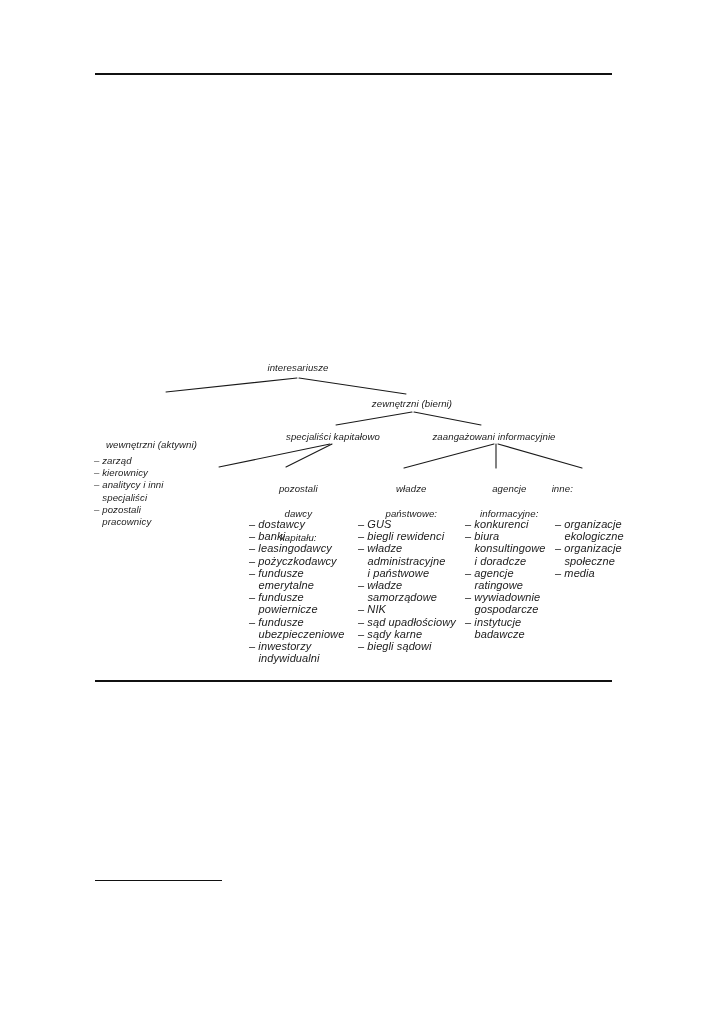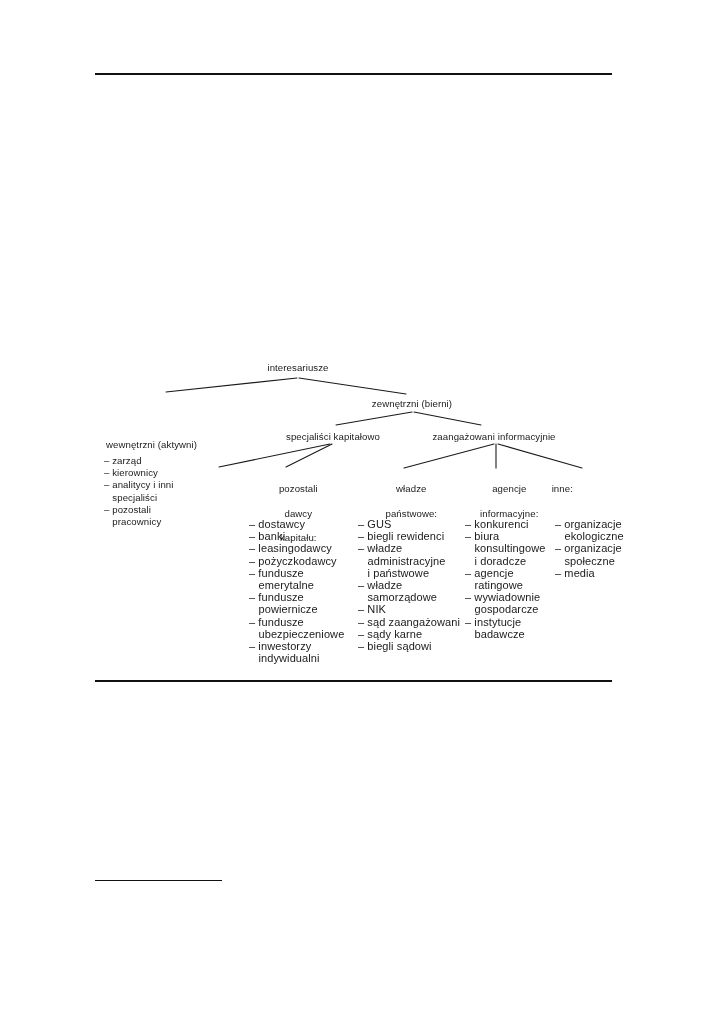--- a/index.html
+++ b/index.html
@@ -8,20 +8,21 @@
     background: #ffffff;
   }
   .page {
     position: relative;
     width: 710px;
     height: 1020px;
     background: #ffffff;
     overflow: hidden;
     font-family: "Liberation Sans", sans-serif;
     color: #1a1a1a;
+    font-style: italic;
   }
   .rule {
     position: absolute;
     background: #111111;
   }
   #rule-top   { left: 95px;  top: 73px;  width: 517px; height: 1.6px; }
   #rule-bot   { left: 95px;  top: 680px; width: 517px; height: 1.6px; }
   #rule-note  { left: 95px;  top: 880px; width: 127px; height: 1.4px; }
 
   .figure {
@@ -96,21 +97,21 @@
     <div class="node center" style="left:298px; top:362px;">interesariusze</div>
 
     <div class="node left" style="left:106px; top:398px;margin-top:41px;">wewnętrzni (aktywni)</div>
 
     <div class="node center" style="left:412px; top:398px;">zewnętrzni (bierni)</div>
 
     <div class="node center" style="left:333px; top:431px;">specjaliści kapitałowo</div>
 
     <div class="node center" style="left:494px; top:431px;">zaangażowani informacyjnie</div>
 
-    <div class="bullets" style="left:104px; top:455px; width:110px;">
+    <div class="bullets" style="left:94px; top:455px; width:110px;">
       <span class="li">– zarząd</span>
       <span class="li">– kierownicy</span>
       <span class="li">– analitycy i inni</span>
       <span class="li">   specjaliści</span>
       <span class="li">– pozostali</span>
       <span class="li">   pracownicy</span>
     </div>
 
 
     <div class="node center" style="left:290px; top:471px;">
@@ -150,21 +151,21 @@
 
     <div class="col" style="left:358px; top:518px; width:105px;">
       <span class="li">– GUS</span>
       <span class="li">– biegli rewidenci</span>
       <span class="li">– władze</span>
       <span class="li">   administracyjne</span>
       <span class="li">   i państwowe</span>
       <span class="li">– władze</span>
       <span class="li">   samorządowe</span>
       <span class="li">– NIK</span>
-      <span class="li">– sąd zaangażowani</span>
+      <span class="li">– sąd upadłościowy</span>
       <span class="li">– sądy karne</span>
       <span class="li">– biegli sądowi</span>
     </div>
 
     <div class="col" style="left:465px; top:518px; width:95px;">
       <span class="li">– konkurenci</span>
       <span class="li">– biura</span>
       <span class="li">   konsultingowe</span>
       <span class="li">   i doradcze</span>
       <span class="li">– agencje</span>

